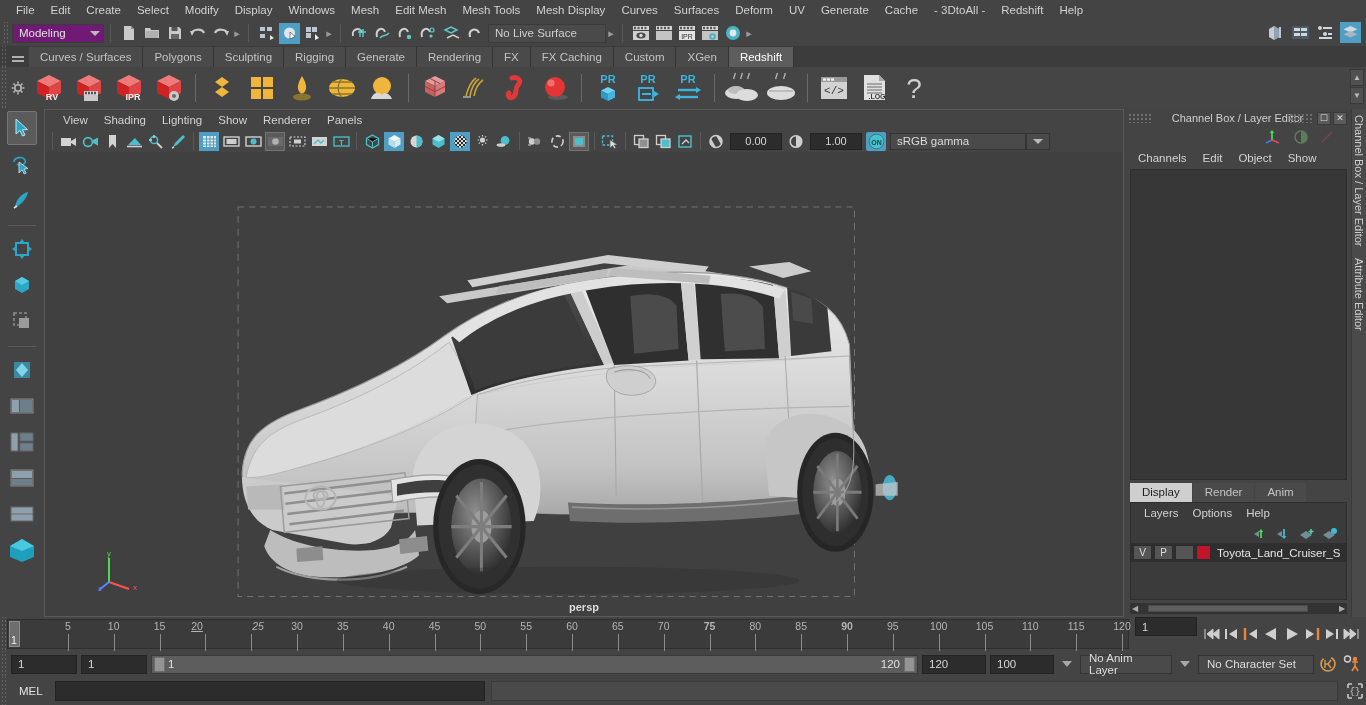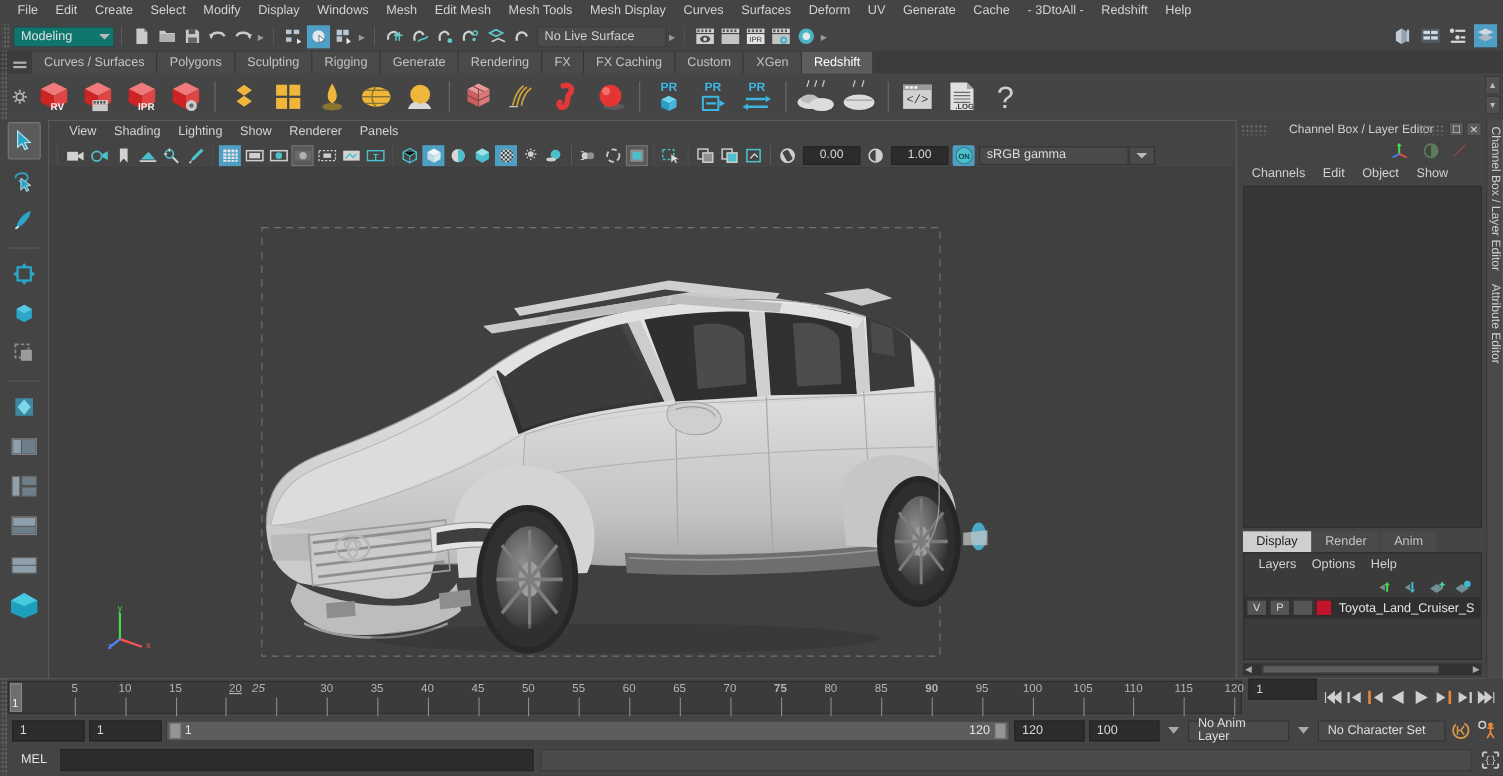--- a/index.html
+++ b/index.html
@@ -20,21 +20,21 @@
   }
   .ico{ display:inline-flex; align-items:center; justify-content:center; }
 
   
   .menubar{ height:20px; background:#444444; display:flex; align-items:center; padding-left:8px;}
   .menubar .mi{ padding:0 8px; line-height:20px; font-size:11.5px; color:#d2d2d2; white-space:nowrap; cursor:default;}
 
   
   .statusline{ height:26px; background:#444444; display:flex; align-items:center; padding-left:2px; position:relative;}
   .modesel{
-    width:92px; height:19px; background:#0f766e; border:1px solid #3b3b3b;
+    width:92px; height:19px; background:#701a75; border:1px solid #3b3b3b;
     display:flex; align-items:center; justify-content:space-between; padding:0 3px 0 6px;
     font-size:11.5px; color:#e0e0e0; margin-left:3px;
   }
   .caret-dn{ width:0;height:0;border-left:5px solid transparent;border-right:5px solid transparent;border-top:5px solid #b9b9b9;}
   .sbtn{ width:21px;height:21px; display:inline-flex;align-items:center;justify-content:center; margin:0 1px;}
   .sbtn.active{ background:#4f9fc4; }
   .arrow-coll{ width:10px;height:20px; display:inline-flex;align-items:center;justify-content:center;color:#9a9a9a;font-size:11px;}
   .livefield{
     height:19px; min-width:118px; background:#4a4a4a; border:1px solid #3a3a3a;
     color:#cfcfcf; font-size:11.5px; display:flex;align-items:center;padding:0 6px; margin-left:3px;
@@ -1039,20 +1039,21 @@
           <svg width="40" height="44" viewBox="0 0 40 44">
             <path d="M12 34 L12 10" stroke="#4cd94c" stroke-width="2"></path>
             <path d="M12 34 L32 41" stroke="#ff5151" stroke-width="2"></path>
             <path d="M12 34 L2 42" stroke="#5585ff" stroke-width="2"></path>
             <text x="12" y="8" font-size="8" fill="#4cd94c" font-family="Liberation Sans" text-anchor="middle">y</text>
             <text x="36" y="42" font-size="8" fill="#ff5151" font-family="Liberation Sans">x</text>
             <text x="1" y="43" font-size="8" fill="#5585ff" font-family="Liberation Sans">z</text>
           </svg>
         </div>
 
+        <div class="vp-label">persp</div>
       </div>
     </div>
 
     <div class="cbpanel">
       <div class="cbmain">
         <div class="cbtitle">
           <span class="dots" style="position:absolute;left:4px;top:4px"></span>
           <span>Channel Box / Layer Editor</span>
           <span class="dots" style="position:absolute;right:38px;top:4px"></span>
           <span style="position:absolute;right:20px;top:2px" class="winbt">
@@ -1165,23 +1166,23 @@
       <div class="curframe" style="left:1px;">
         <span>1</span>
       </div>
     <div class="tick" style="left: 59.8333px;"></div>
         <div class="ticklabel" style="left: 59.8333px;">5</div>
         <div class="tick" style="left: 105.667px;"></div>
         <div class="ticklabel" style="left: 105.667px;">10</div>
         <div class="tick" style="left: 151.5px;"></div>
         <div class="ticklabel" style="left: 151.5px;">15</div>
         <div class="tick" style="left: 197.333px;"></div>
-        <div class="ticklabel" style="left: 206px; text-decoration: underline;">20</div>
+        <div class="ticklabel" style="left: 189px; text-decoration: underline;">20</div>
         <div class="tick" style="left: 243.167px;"></div>
-        <div class="ticklabel" style="left: 227px; font-style: italic;">25</div>
+        <div class="ticklabel" style="left: 250px; font-style: italic;">25</div>
         <div class="tick" style="left: 289px;"></div>
         <div class="ticklabel" style="left: 289px;">30</div>
         <div class="tick" style="left: 334.833px;"></div>
         <div class="ticklabel" style="left: 334.833px;">35</div>
         <div class="tick" style="left: 380.667px;"></div>
         <div class="ticklabel" style="left: 380.667px;">40</div>
         <div class="tick" style="left: 426.5px;"></div>
         <div class="ticklabel" style="left: 426.5px;">45</div>
         <div class="tick" style="left: 472.333px;"></div>
         <div class="ticklabel" style="left: 472.333px;">50</div>

